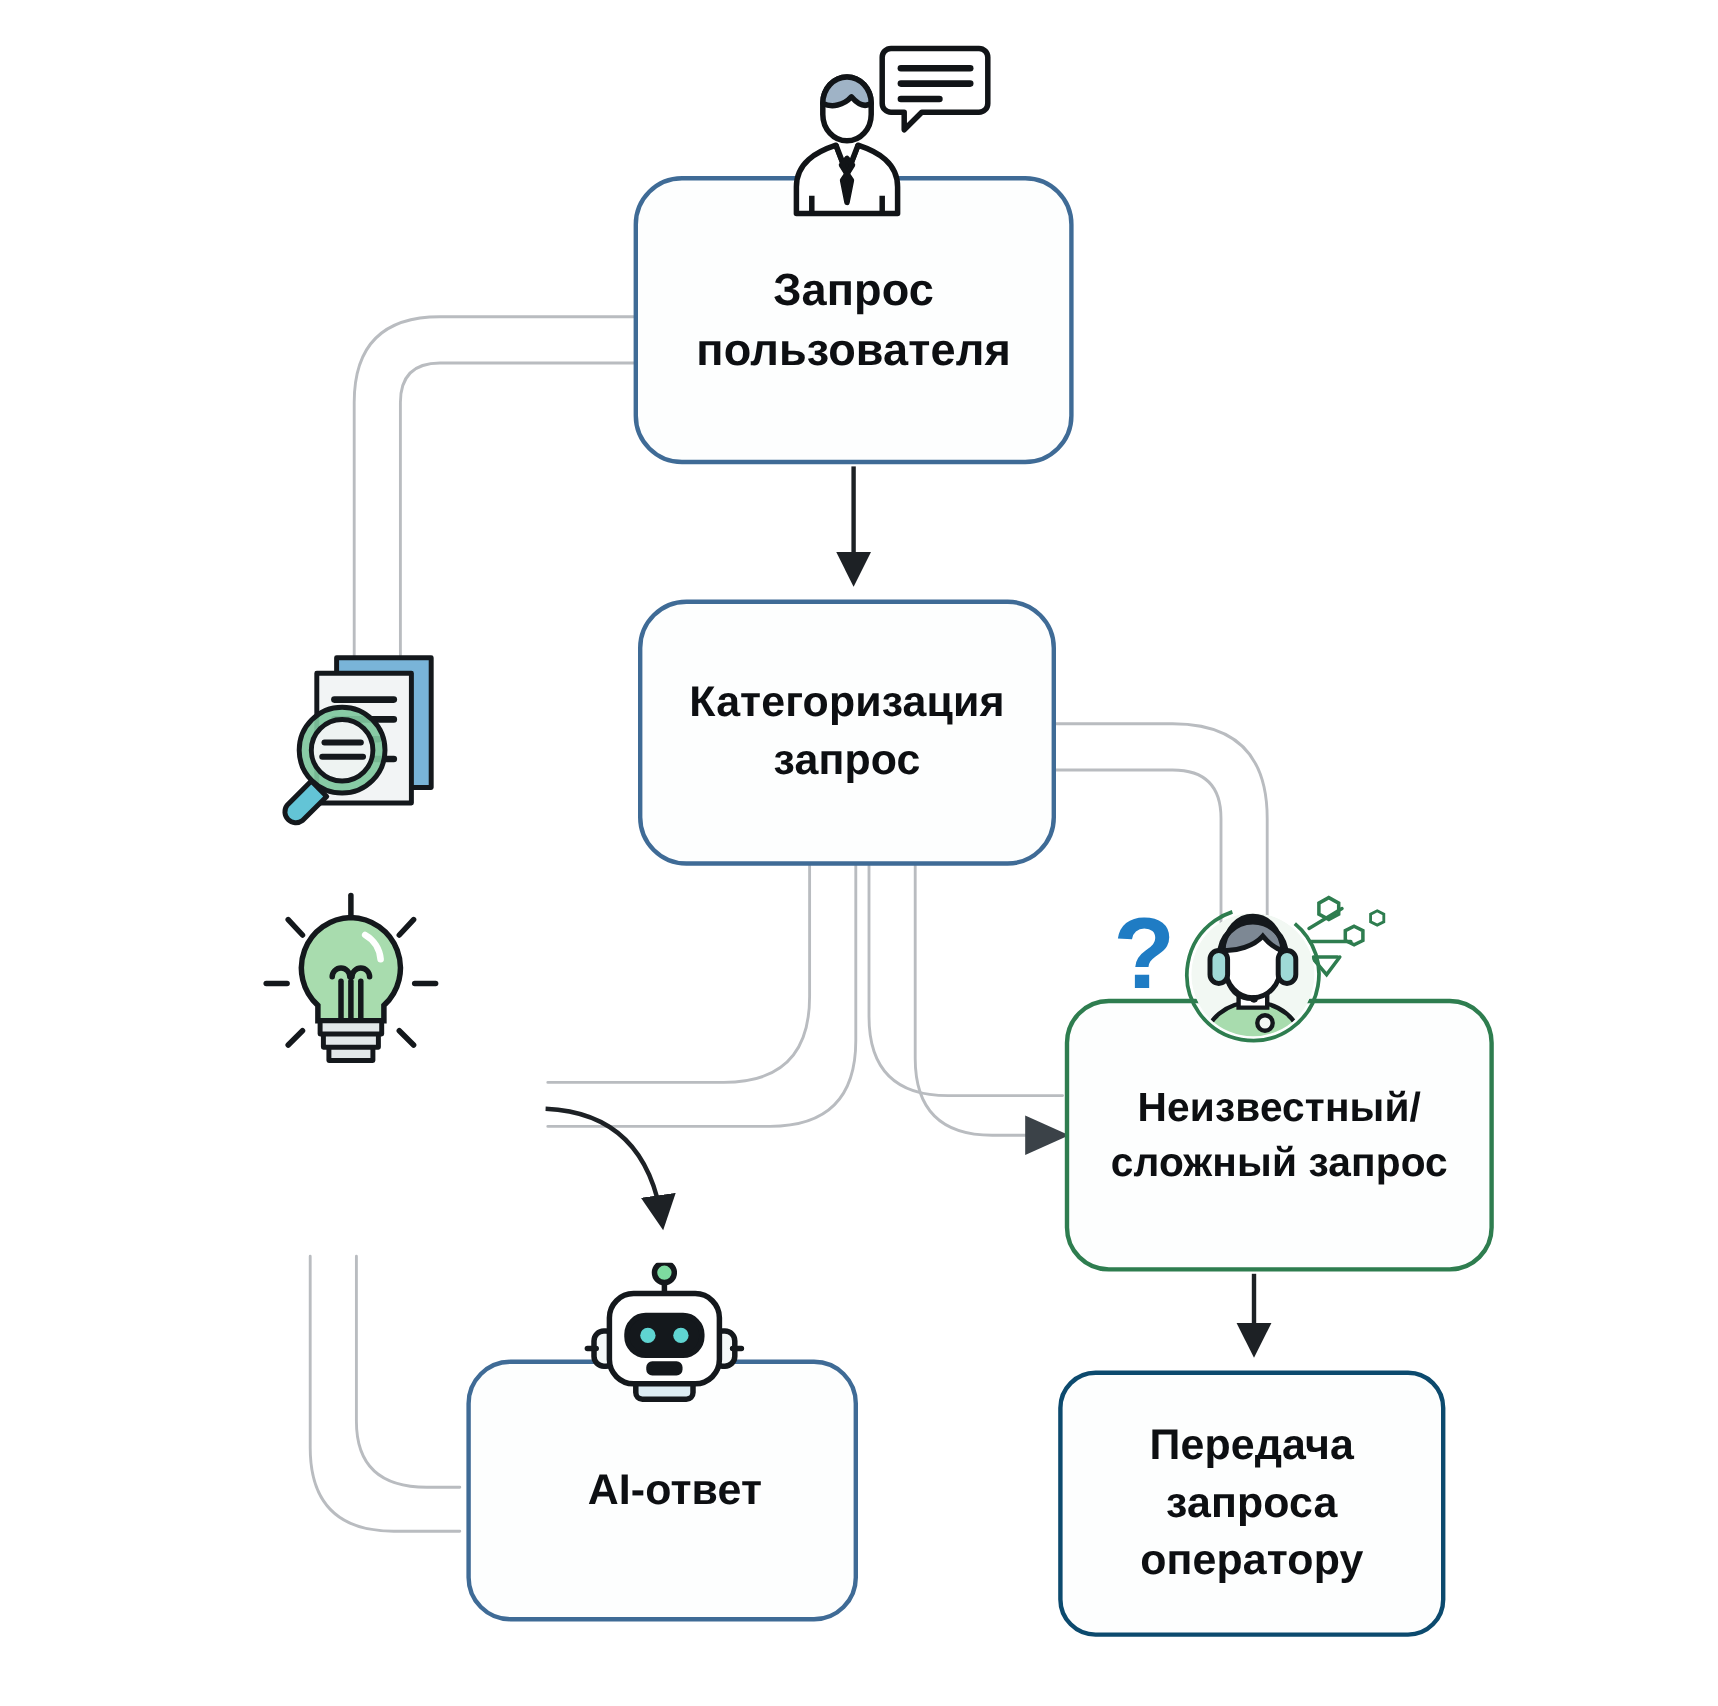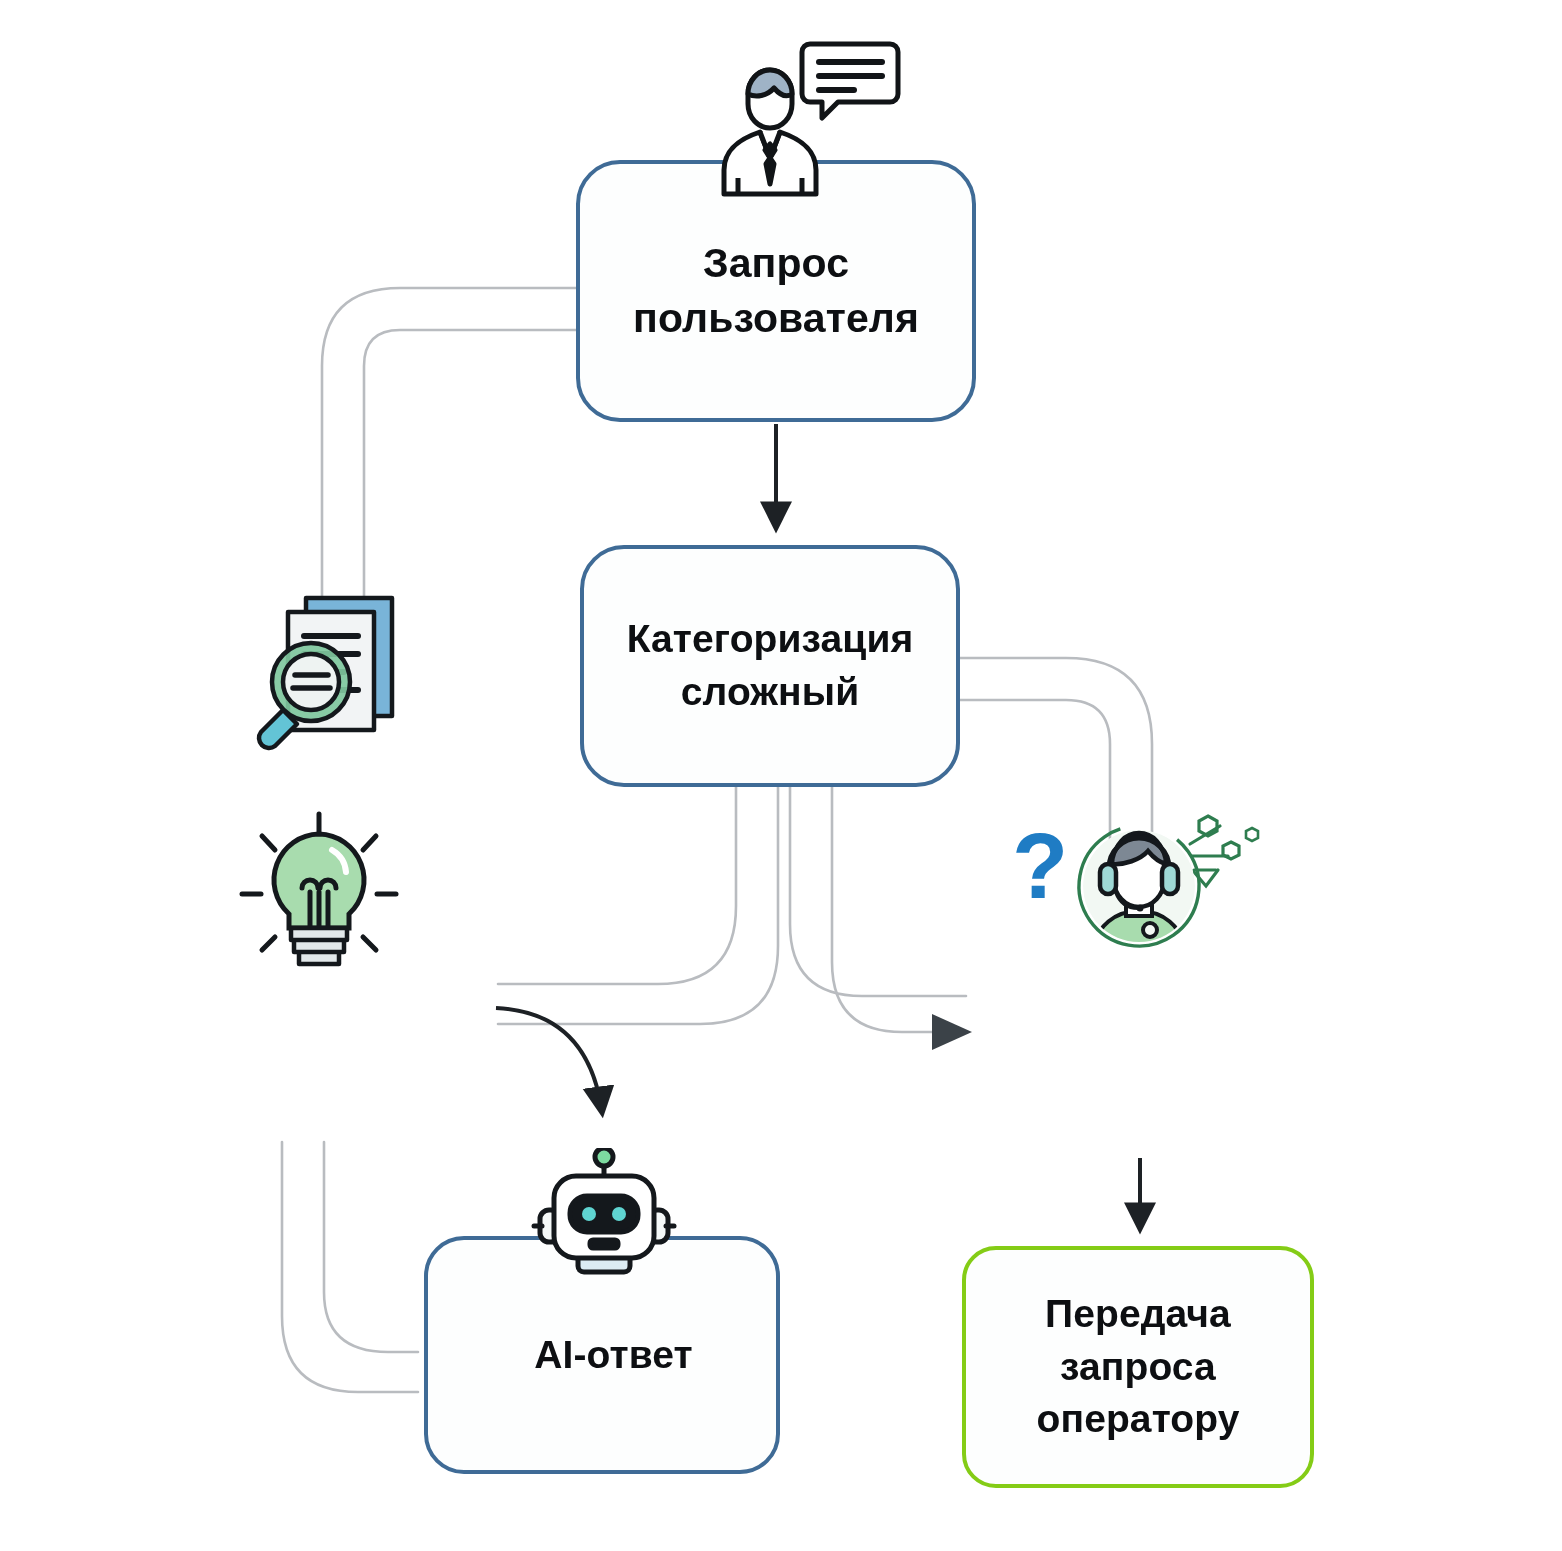--- a/index.html
+++ b/index.html
@@ -40,21 +40,21 @@
   .node .label {
     font-weight: bold;
     color: #0d0f12;
     line-height: 1.35;
     letter-spacing: 0.1px;
     white-space: pre-line;
     padding: 0 14px;
   }
   .node.blue  { border: 4px solid #3f6b96; }
   .node.green { border: 4px solid #2e7d4f; }
-  .node.dark  { border: 4px solid #84cc16; justify-content: center; }
+  .node.dark  { border: 4px solid #0c4a6e; justify-content: center; }
 
   
   #node-user-request   { left: 576px; top: 160px;  width: 400px; height: 262px; }
   #node-user-request .label { font-size: 41px; }
 
   #node-categorization { left: 580px; top: 545px;  width: 380px; height: 242px; }
   #node-categorization .label { font-size: 39px; }
 
   #node-known-request  { left: 128px; top: 912px;  width: 366px; height: 230px; border-radius: 40px; }
   #node-known-request .label { font-size: 39px; }
@@ -121,24 +121,28 @@
     <line x1="1140" y1="1158" x2="1140" y2="1228" stroke="#1d2125" stroke-width="4" marker-end="url(#arrowDark)"></line>
   </svg>
 
   <div class="node blue" id="node-user-request">
     <div class="label">Запрос
 пользователя</div>
   </div>
 
   <div class="node blue" id="node-categorization">
     <div class="label">Категоризация
-сложный</div>
-  </div>
-
-
+запрос</div>
+  </div>
+
+
+  <div class="node green" id="node-unknown-request">
+    <div class="label">Неизвестный/
+сложный запрос</div>
+  </div>
 
   <div class="node blue" id="node-ai-answer">
     <div class="label">AI-ответ</div>
   </div>
 
   <div class="node dark" id="node-handoff">
     <div class="label">Передача
 запроса
 оператору</div>
   </div>

